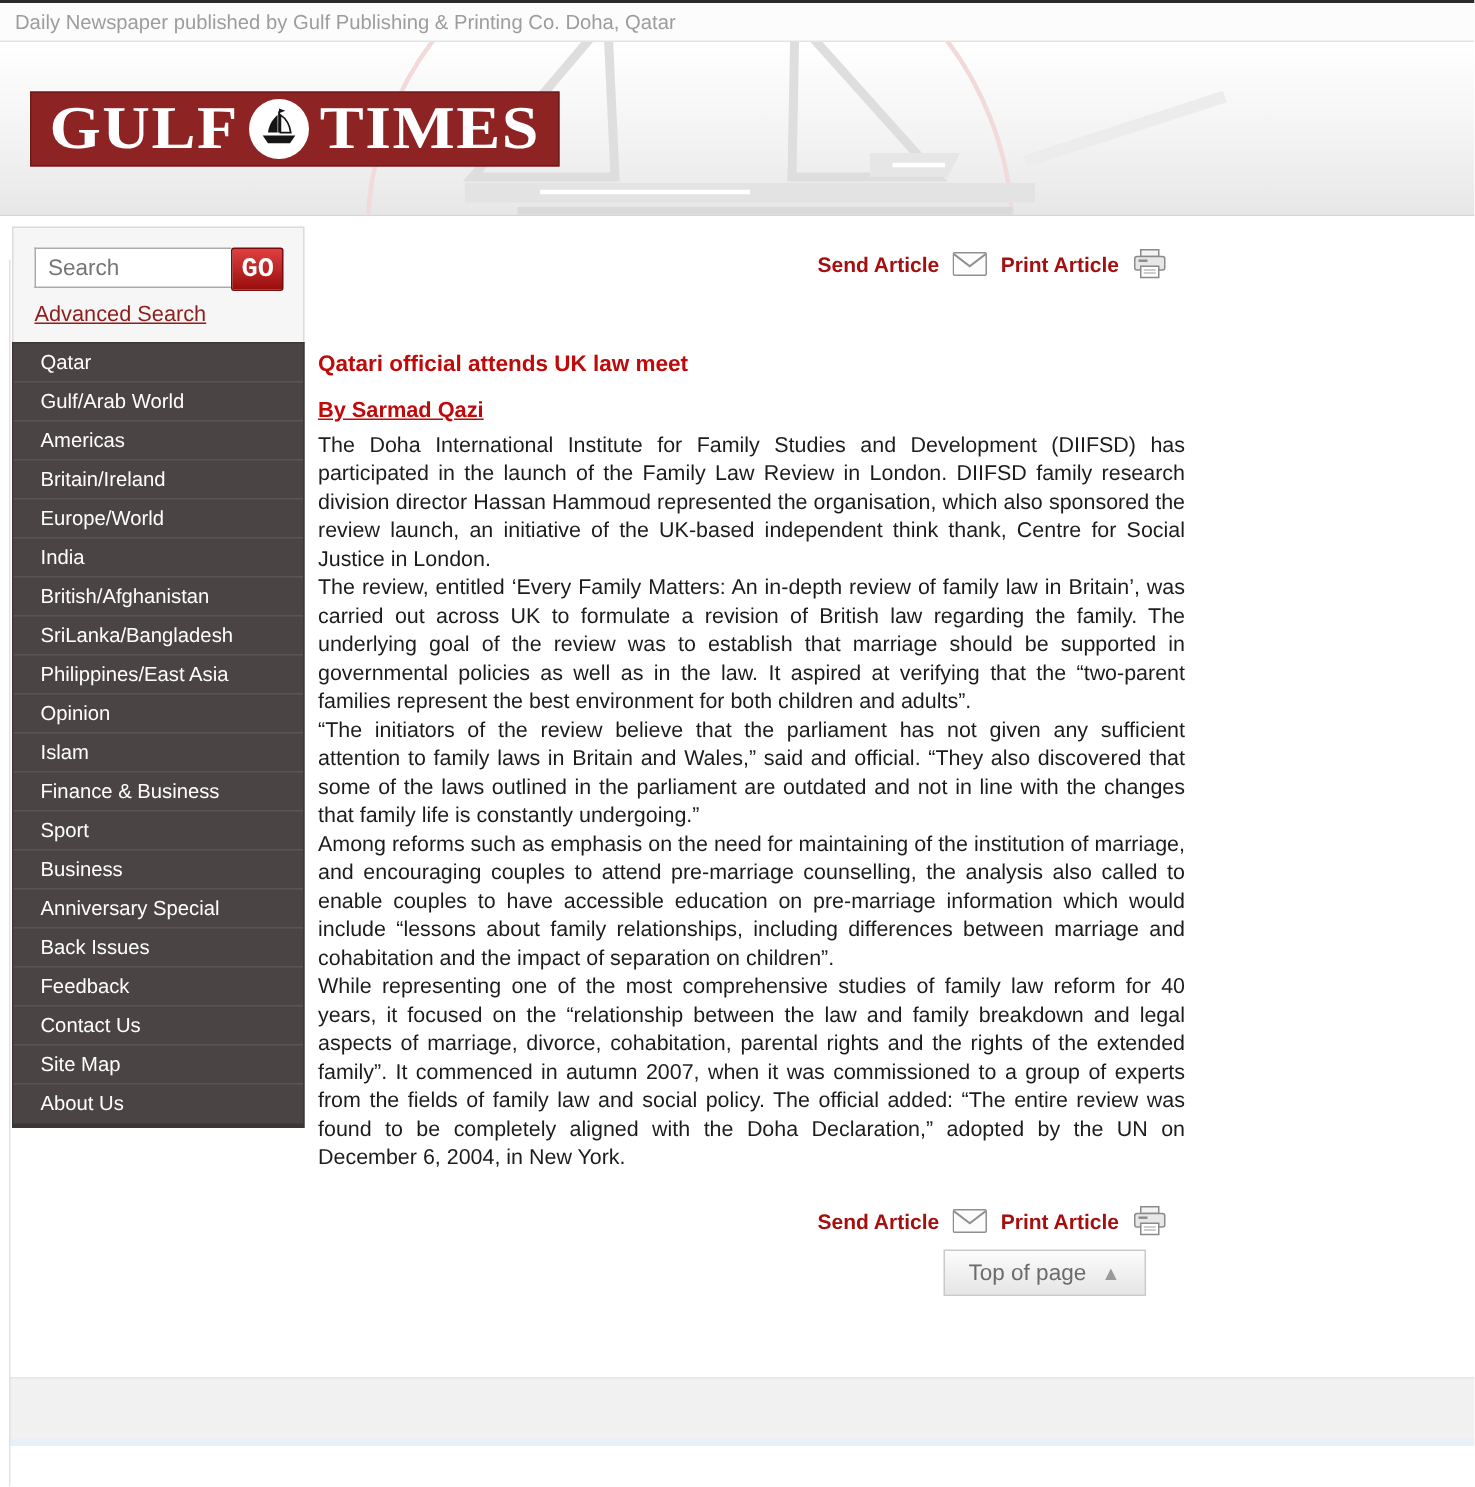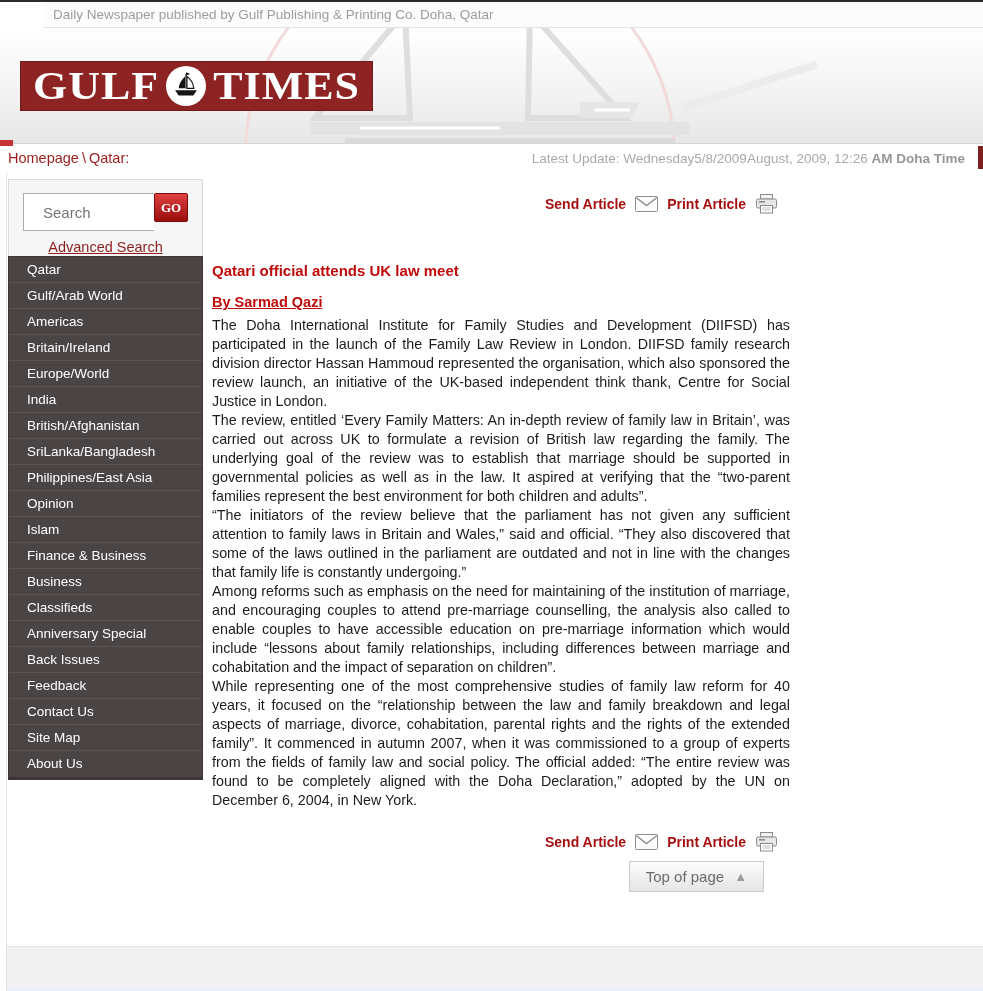--- a/index.html
+++ b/index.html
@@ -10,21 +10,21 @@
   html,body{margin:0;padding:0;}
   body{
     width:983px;height:991px;overflow:hidden;background:#fff;
     font-family:"Liberation Sans","DejaVu Sans",sans-serif;
     -webkit-font-smoothing:antialiased;
   }
   .page{position:relative;width:983px;height:991px;background:#fff;border-top:2px solid #2b2b2b;}
 
   
   .topbar{height:26px;background:#fcfcfc;border-bottom:1px solid #e3e3e3;
-    display:flex;align-items:center;padding-left:10px;color:#9d9d9d;font-size:13.5px;margin-left:43px;}
+    display:flex;align-items:center;padding-left:10px;color:#9d9d9d;font-size:13.5px;}
 
   
   .banner{position:relative;height:116px;background:linear-gradient(#ffffff,#f2f2f2 60%,#e7e7e7);
     border-bottom:1px solid #d6d6d6;overflow:hidden;}
   .watermark{position:absolute;left:60px;top:-6px;pointer-events:none;}
   .logo{position:absolute;left:20px;top:33px;height:50px;background:var(--maroon);
     border:1px solid #701a1a;display:flex;align-items:center;padding:0 12px;gap:7px;cursor:pointer;}
   .logo-word{color:#fff;font-family:"Liberation Serif","DejaVu Serif",serif;font-weight:700;
     font-size:44px;line-height:44px;letter-spacing:1px;transform:scaleY(.92);}
   .logo-circle{width:40px;height:40px;border-radius:50%;background:#fff;display:flex;
@@ -42,25 +42,25 @@
   .update b{color:#969696;}
 
   
   .main{position:relative;height:774px;background:#fff;}
   .leftline{position:absolute;left:6px;top:171px;bottom:0;width:1px;background:#e2e2e2;z-index:5;}
 
   
   .searchbox{position:absolute;left:8px;top:7px;width:195px;height:78px;background:#f6f6f6;
     border:1px solid #dcdcdc;padding:13px 14px 0 14px;}
   .searchrow{display:flex;}
-  .search-input{width:131px;height:38px;border:1px solid #ababab;border-right:none;
-    padding:0 19px;font-size:15px;color:#757575;font-family:inherit;outline:none;background:#fff;}
+  .search-input{width:131px;height:27px;border:1px solid #ababab;border-right:none;
+    padding:0 8px;font-size:15px;color:#757575;font-family:inherit;outline:none;background:#fff;}
   .go{width:35px;height:29px;border:1px solid #7a0b0b;background:linear-gradient(var(--gotop),var(--gobottom));
-    color:#fff;font-weight:700;font-size:13px;cursor:pointer;border-radius:2px;font-family:Liberation Serif, serif;}
-  .adv{display:block;text-align:center;margin-top:8px;font-size:14.5px;color:#8e1d1d;
+    color:#fff;font-weight:700;font-size:18px;cursor:pointer;border-radius:2px;font-family:Liberation Mono, monospace;}
+  .adv{display:block;text-align:left;margin-top:8px;font-size:14.5px;color:#8e1d1d;
     text-decoration:underline;cursor:pointer;}
   .menu{position:absolute;left:8px;top:84px;width:195px;margin:0;padding:0;list-style:none;
     background:var(--sidebarbg);border:1px solid #3c3636;border-bottom:3px solid #3c3636;}
   .menu li{height:26px;line-height:25px;padding-left:18px;color:#fff;font-size:13.5px;
     border-bottom:1px solid #5b5454;cursor:pointer;}
   .menu li:last-child{border-bottom:none;}
 
   
   .article{position:absolute;left:212px;top:14px;width:578px;}
   .actions{display:flex;justify-content:flex-end;align-items:center;gap:9px;padding:8px 12px 0 0;}
@@ -113,30 +113,20 @@
           <path d="M18 3.5 L22.5 5.2 L18 6.9 Z" fill="#151515"></path>
           <path d="M17 8 C12.5 12 10.5 17 10.3 20.5 L17 20.5 Z" fill="#151515"></path>
           <path d="M19 8 C23.5 11 25.7 16 26.3 20.5 L19 20.5 Z" fill="#ffffff" stroke="#151515" stroke-width="1.2"></path>
           <path d="M6.5 22.5 L29.5 22.5 L25.8 28 L10.2 28 Z" fill="#151515"></path>
         </svg>
       </span>
       <span class="logo-word">TIMES</span>
     </div>
   </div>
 
-  <div class="crumbrow">
-    <div class="red-tick-left"></div>
-    <div class="crumbs">
-      <a>Homepage</a><span class="sep">\</span><a>Qatar:</a>
-    </div>
-    <div class="update">
-      <span>Latest Update: Wednesday5/8/2009August, 2009, 12:26 </span><b>AM Doha Time</b>
-    </div>
-    <div class="red-tick-right"></div>
-  </div>
 
   <div class="main">
 
     <div class="searchbox">
       <div class="searchrow">
         <input class="search-input" value="Search" style="">
         <button class="go">GO</button>
       </div>
       <a class="adv">Advanced Search</a>
     </div>
@@ -147,22 +137,22 @@
         <li class="menu-item">Americas</li>
         <li class="menu-item">Britain/Ireland</li>
         <li class="menu-item">Europe/World</li>
         <li class="menu-item">India</li>
         <li class="menu-item">British/Afghanistan</li>
         <li class="menu-item">SriLanka/Bangladesh</li>
         <li class="menu-item">Philippines/East Asia</li>
         <li class="menu-item">Opinion</li>
         <li class="menu-item">Islam</li>
         <li class="menu-item">Finance &amp; Business</li>
+        <li class="menu-item">Sport</li>
         <li class="menu-item">Business</li>
-        <li class="menu-item">Classifieds</li>
         <li class="menu-item">Anniversary Special</li>
         <li class="menu-item">Back Issues</li>
         <li class="menu-item">Feedback</li>
         <li class="menu-item">Contact Us</li>
         <li class="menu-item">Site Map</li>
         <li class="menu-item">About Us</li>
       </ul>
 
     <div class="article">
 

